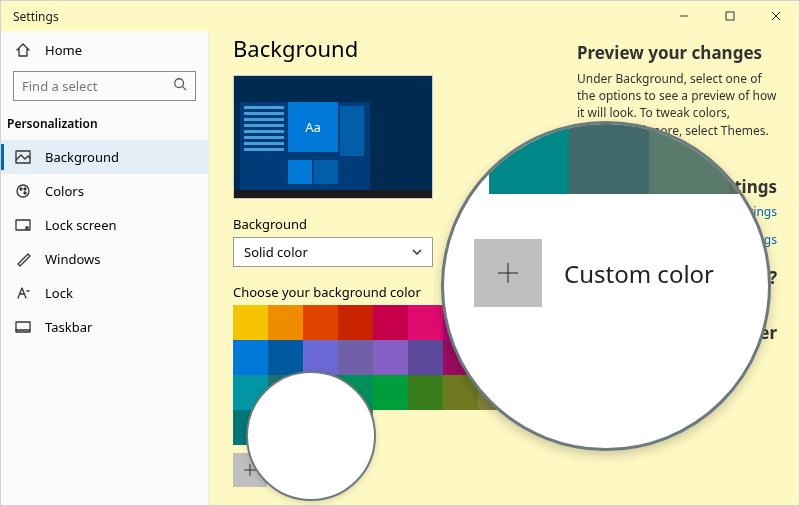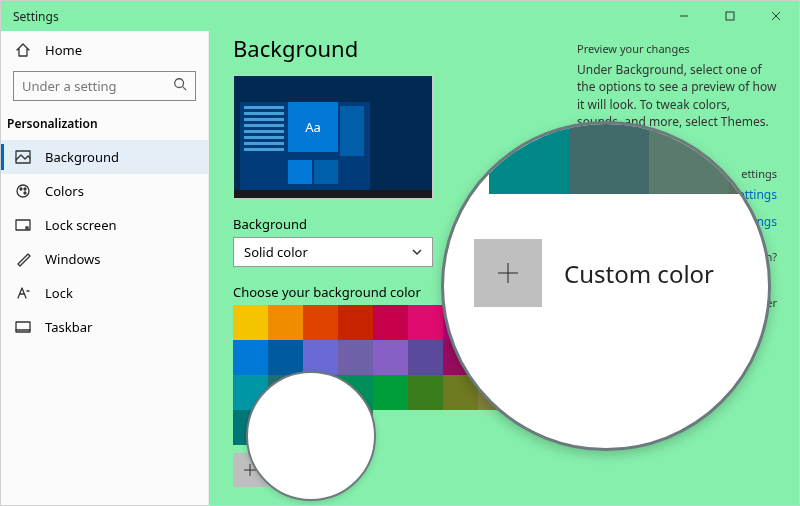--- a/index.html
+++ b/index.html
@@ -1,17 +1,17 @@
 <!DOCTYPE html>
 <html><head>
 <meta charset="utf-8">
 <style>
   * { box-sizing: border-box; margin: 0; padding: 0; }
   html, body { width: 800px; height: 506px; overflow: hidden; font-family: "Segoe UI", system-ui, sans-serif; font-size: 13px; color: #000; background: #fff; }
-  .window { width: 800px; height: 506px; position: relative; border: 1px solid #d0d0d0; background: #86efac; }
+  .window { width: 800px; height: 506px; position: relative; border: 1px solid #d0d0d0; background: #fef9c3; }
 
   
   .titlebar { height: 30px; display: flex; align-items: center; font-size: 12px; }
   .titlebar .title { padding-left: 12px; color: #222; }
   .wincontrols { margin-left: auto; display: flex; }
   .wincontrols div { width: 46px; height: 30px; display: flex; align-items: center; justify-content: center; color: #333; }
   .wincontrols svg { width: 10px; height: 10px; stroke: #333; stroke-width: 1; fill: none; }
 
   
   .body { display: flex; height: calc(100% - 30px); }
@@ -45,21 +45,21 @@
   .swatches { display:flex; flex-wrap:wrap; width: 280px; margin-top:4px; }
   .swatch { width:35px; height:35px; position:relative; }
   .swatch.sel::after { content:"✓"; position:absolute; right:2px; bottom:0; color:#fff; font-size:12px; }
 
   .custom-btn { margin-top:8px; display:flex; align-items:center; gap:10px; font-size:13px;}
   .custom-btn .plus { width:34px; height:34px; background:#bfbfbf; display:flex; align-items:center; justify-content:center; }
   .custom-btn .plus svg{ width:14px; height:14px; stroke:#333; stroke-width:1;}
 
   
   .rightcol { position:absolute; right:22px; top:10px; width:200px; font-size:12px; line-height:1.45; color:#333;}
-  .rightcol h4{ font-size:11px; font-weight:400; margin-bottom:4px;}
+  .rightcol h4{ font-size:17px; font-weight:700; margin-bottom:4px;}
   .link { color:#0067c0; cursor:pointer; }
   .rc-block { margin-bottom:18px; }
 
   
   .mag-small { position:absolute; left:245px; top:370px; width:130px; height:130px; border-radius:50%; border:2px solid #6c7a7d; background:#fff; pointer-events:none; z-index:5; box-shadow:0 2px 6px rgba(0,0,0,.15);}
   .mag-big { position:absolute; left:440px; top:120px; width:330px; height:330px; border-radius:50%; border:3px solid #6c7a7d; background:#fff; z-index:6; box-shadow:0 4px 12px rgba(0,0,0,.2); overflow:hidden; }
   .mag-big .mcolors { display:flex; position:absolute; top:0; left:45px; }
   .mag-big .mcolors div { width:80px; height:70px; }
   .mag-big .mrow { position:absolute; top:115px; left:30px; display:flex; align-items:center; gap:22px;}
   .mag-big .mplus { width:68px; height:68px; background:#bfbfbf; display:flex; align-items:center; justify-content:center;}
@@ -97,21 +97,21 @@
     <div class="sidebar">
       <div class="side-row">
         <span class="ic">
             <svg viewBox="0 0 16 16">
               <path d="M2 8 L8 2 L14 8 M4 7 V14 H12 V7"></path>
             </svg>
           </span>
         <span>Home</span>
       </div>
       <div class="searchbox">
-        <span>Under a setting</span>
+        <span>Find a select</span>
         <span><svg viewBox="0 0 16 16">
               <circle cx="7" cy="7" r="5"></circle>
               <line x1="11" y1="11" x2="15" y2="15"></line>
             </svg></span>
       </div>
       <div class="section-label">Personalization</div>
 
       <div class="side-row active">
         <span class="ic">
             <svg viewBox="0 0 16 16">

